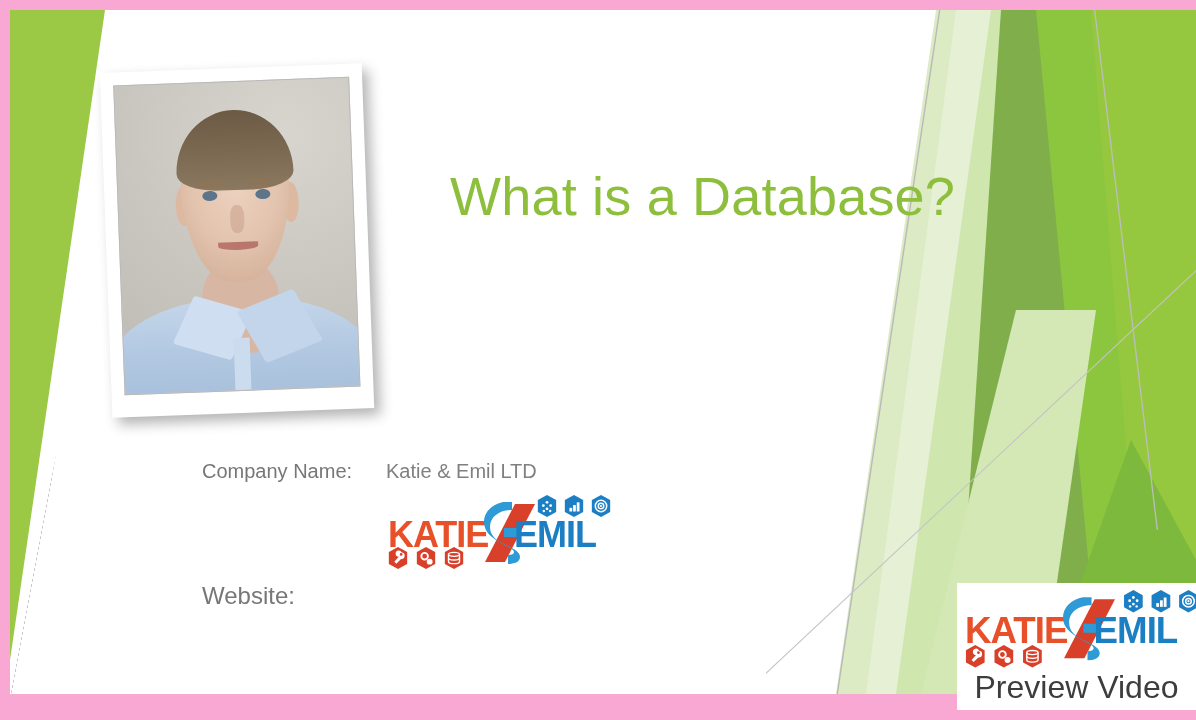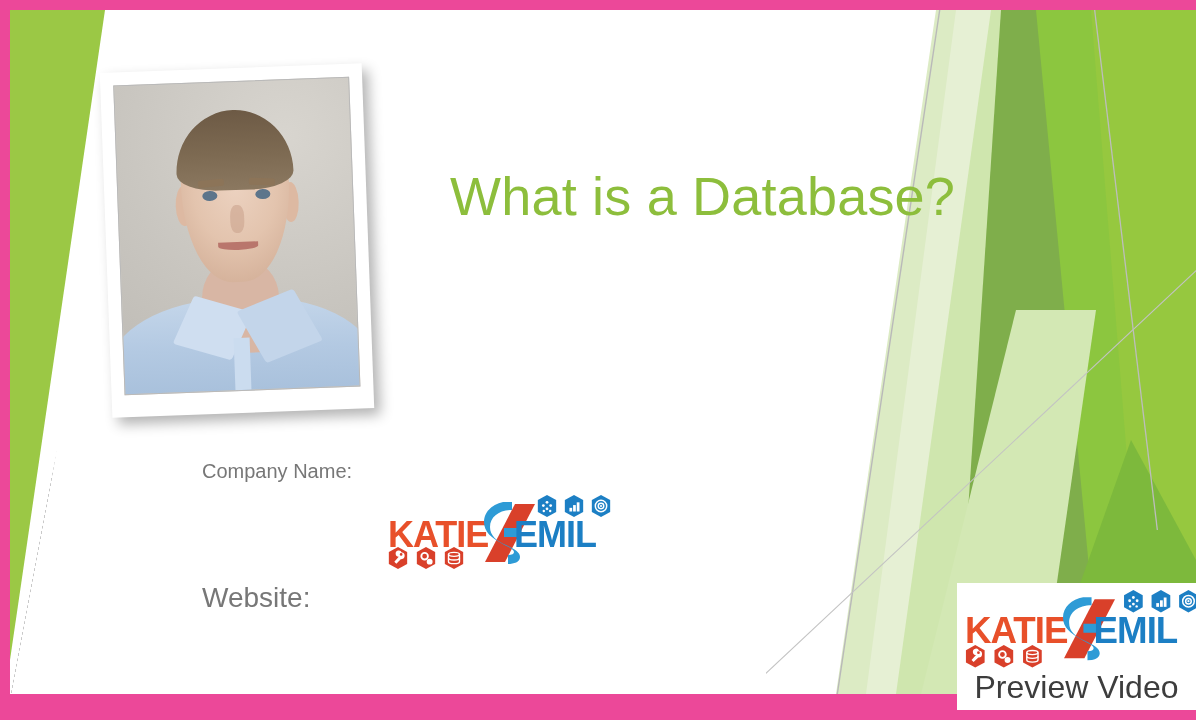--- a/index.html
+++ b/index.html
@@ -2,21 +2,21 @@
 <html><head>
 <meta charset="utf-8">
 <style>
   * { margin:0; padding:0; box-sizing:border-box; }
   html,body{
     width:1196px; height:720px;
     background:#000;
     font-family:"Liberation Sans", sans-serif;
     overflow:hidden;
   }
-  #root{ position:relative; width:1196px; height:720px; background:#ec4899; }
+  #root{ position:relative; width:1196px; height:720px; background:#f9a8d4; }
 
   
   #slide{
     position:absolute; left:10px; top:10px;
     width:1186px; height:684px;
     background:#ffffff;
     overflow:hidden;
   }
 
   .shape{ position:absolute; }
@@ -226,21 +226,21 @@
   
   .info{
     position:absolute; left:148px; top:450px;
     width:540px;
     color:#777777;
     font-size:20px;
   }
   .info-row{ position:relative; height:36px; }
   .info-label{ position:absolute; left:0; top:0;margin-left:44px; }
   .info-value{ position:absolute; left:228px; top:0; color:#808080; }
-  .row-website{ position:absolute; left:148px; top:572px; width:540px; font-size:28px; color:#777; }
+  .row-website{ position:absolute; left:148px; top:572px; width:540px; font-size:24px; color:#777; }
 
   
   .logo{
     position:absolute;
     width:230px; height:74px;
   }
   .logo.main{ left:374px; top:484px; }
 
   .logo .hexrow-top{
     position:absolute; right:2px; top:0;
@@ -339,20 +339,21 @@
           <div class="pt-mouth"></div>
         </div>
       </div>
     </div>
 
     <div class="title">What is a Database?</div>
 
     <div class="info">
       <div class="info-row">
         <span class="info-label">Company Name:</span>
+        <span class="info-value">Katie &amp; Emil LTD</span>
       </div>
     </div>
 
     <div class="row-website">
       <span class="info-label" style="position:relative;">Website:</span>
     </div>
 
     <div class="logo main">
       <div class="hexrow-top">
         <span class="hex">

